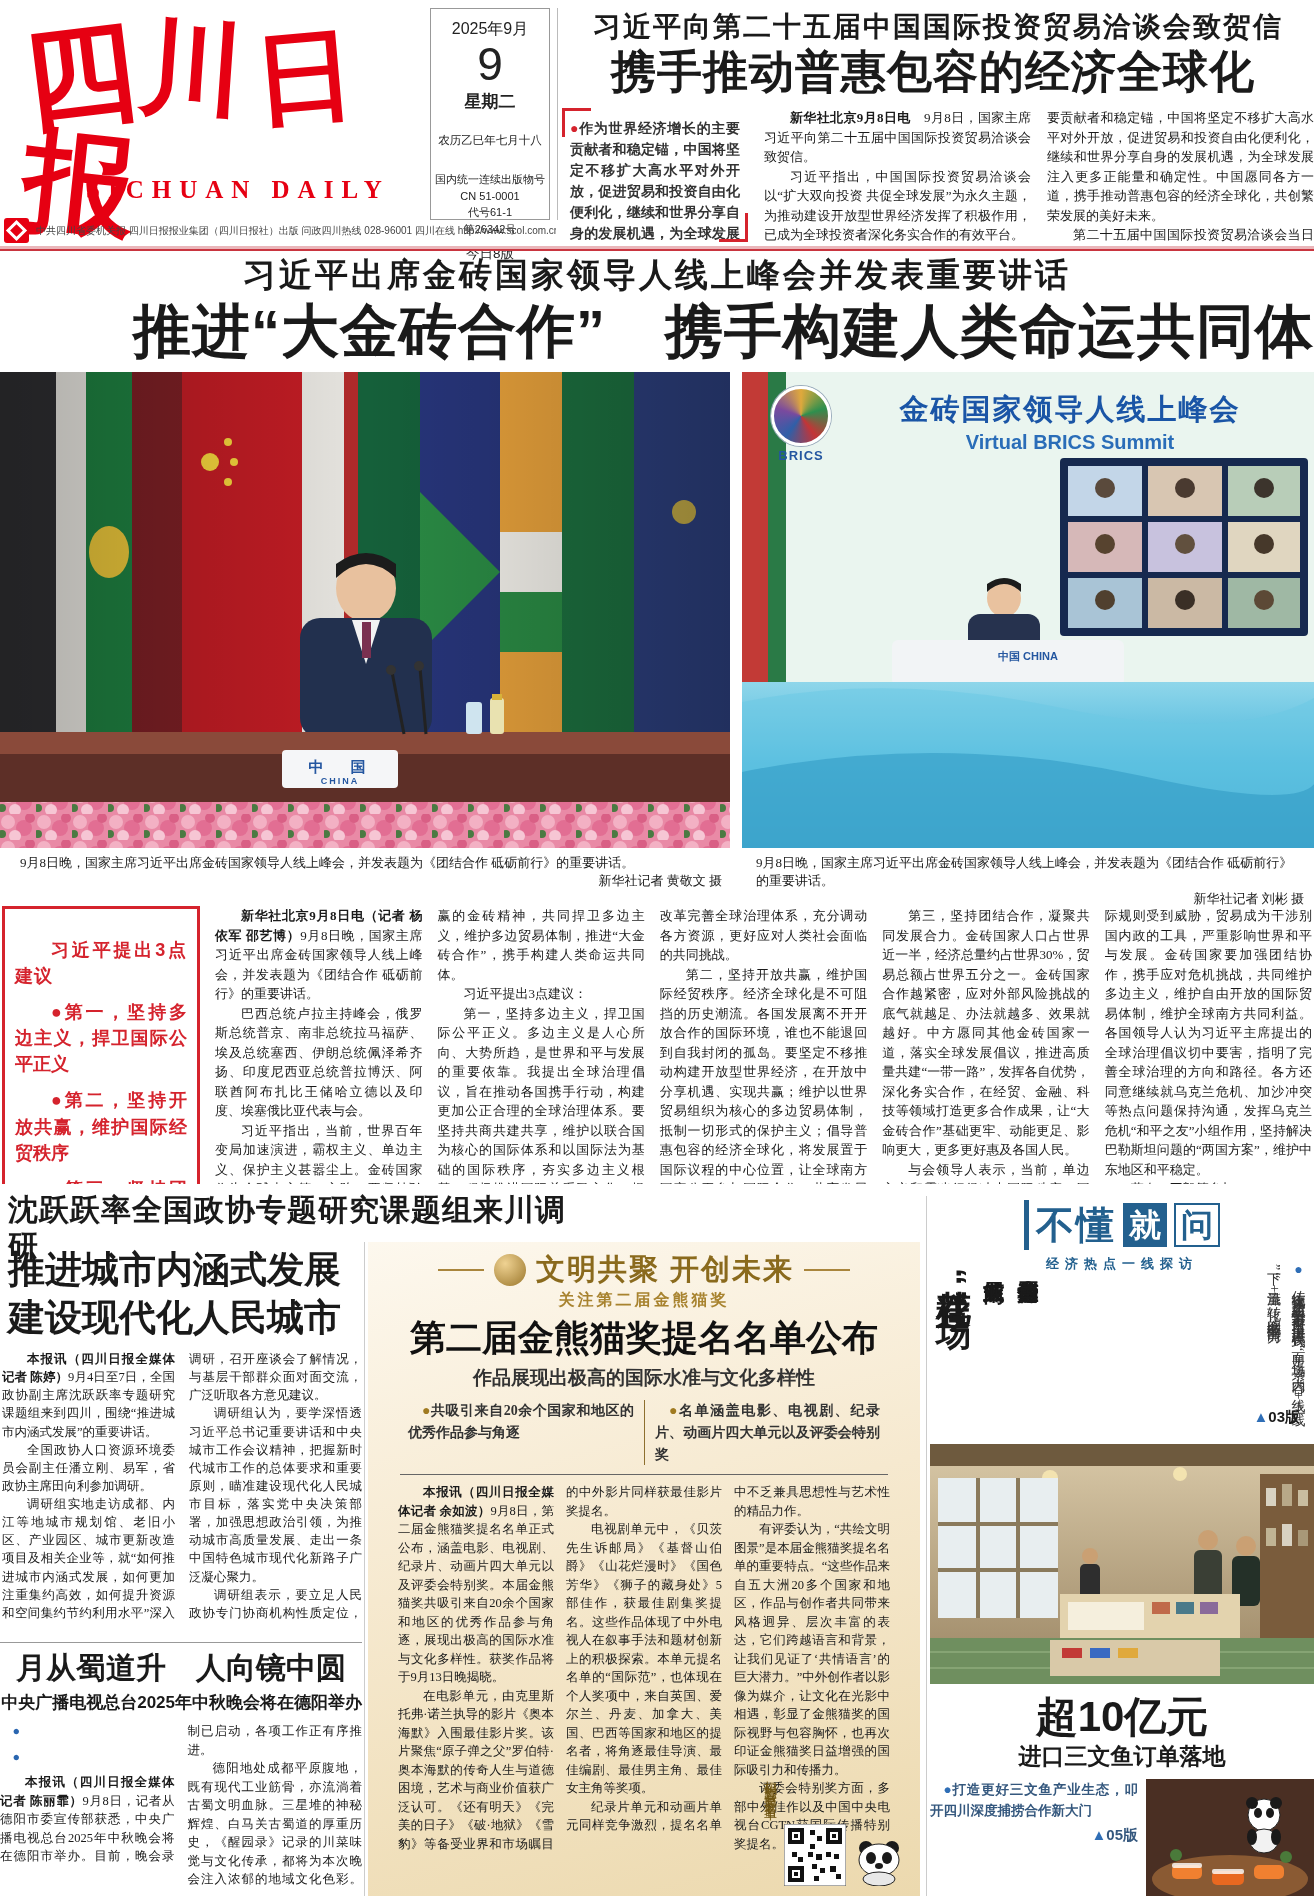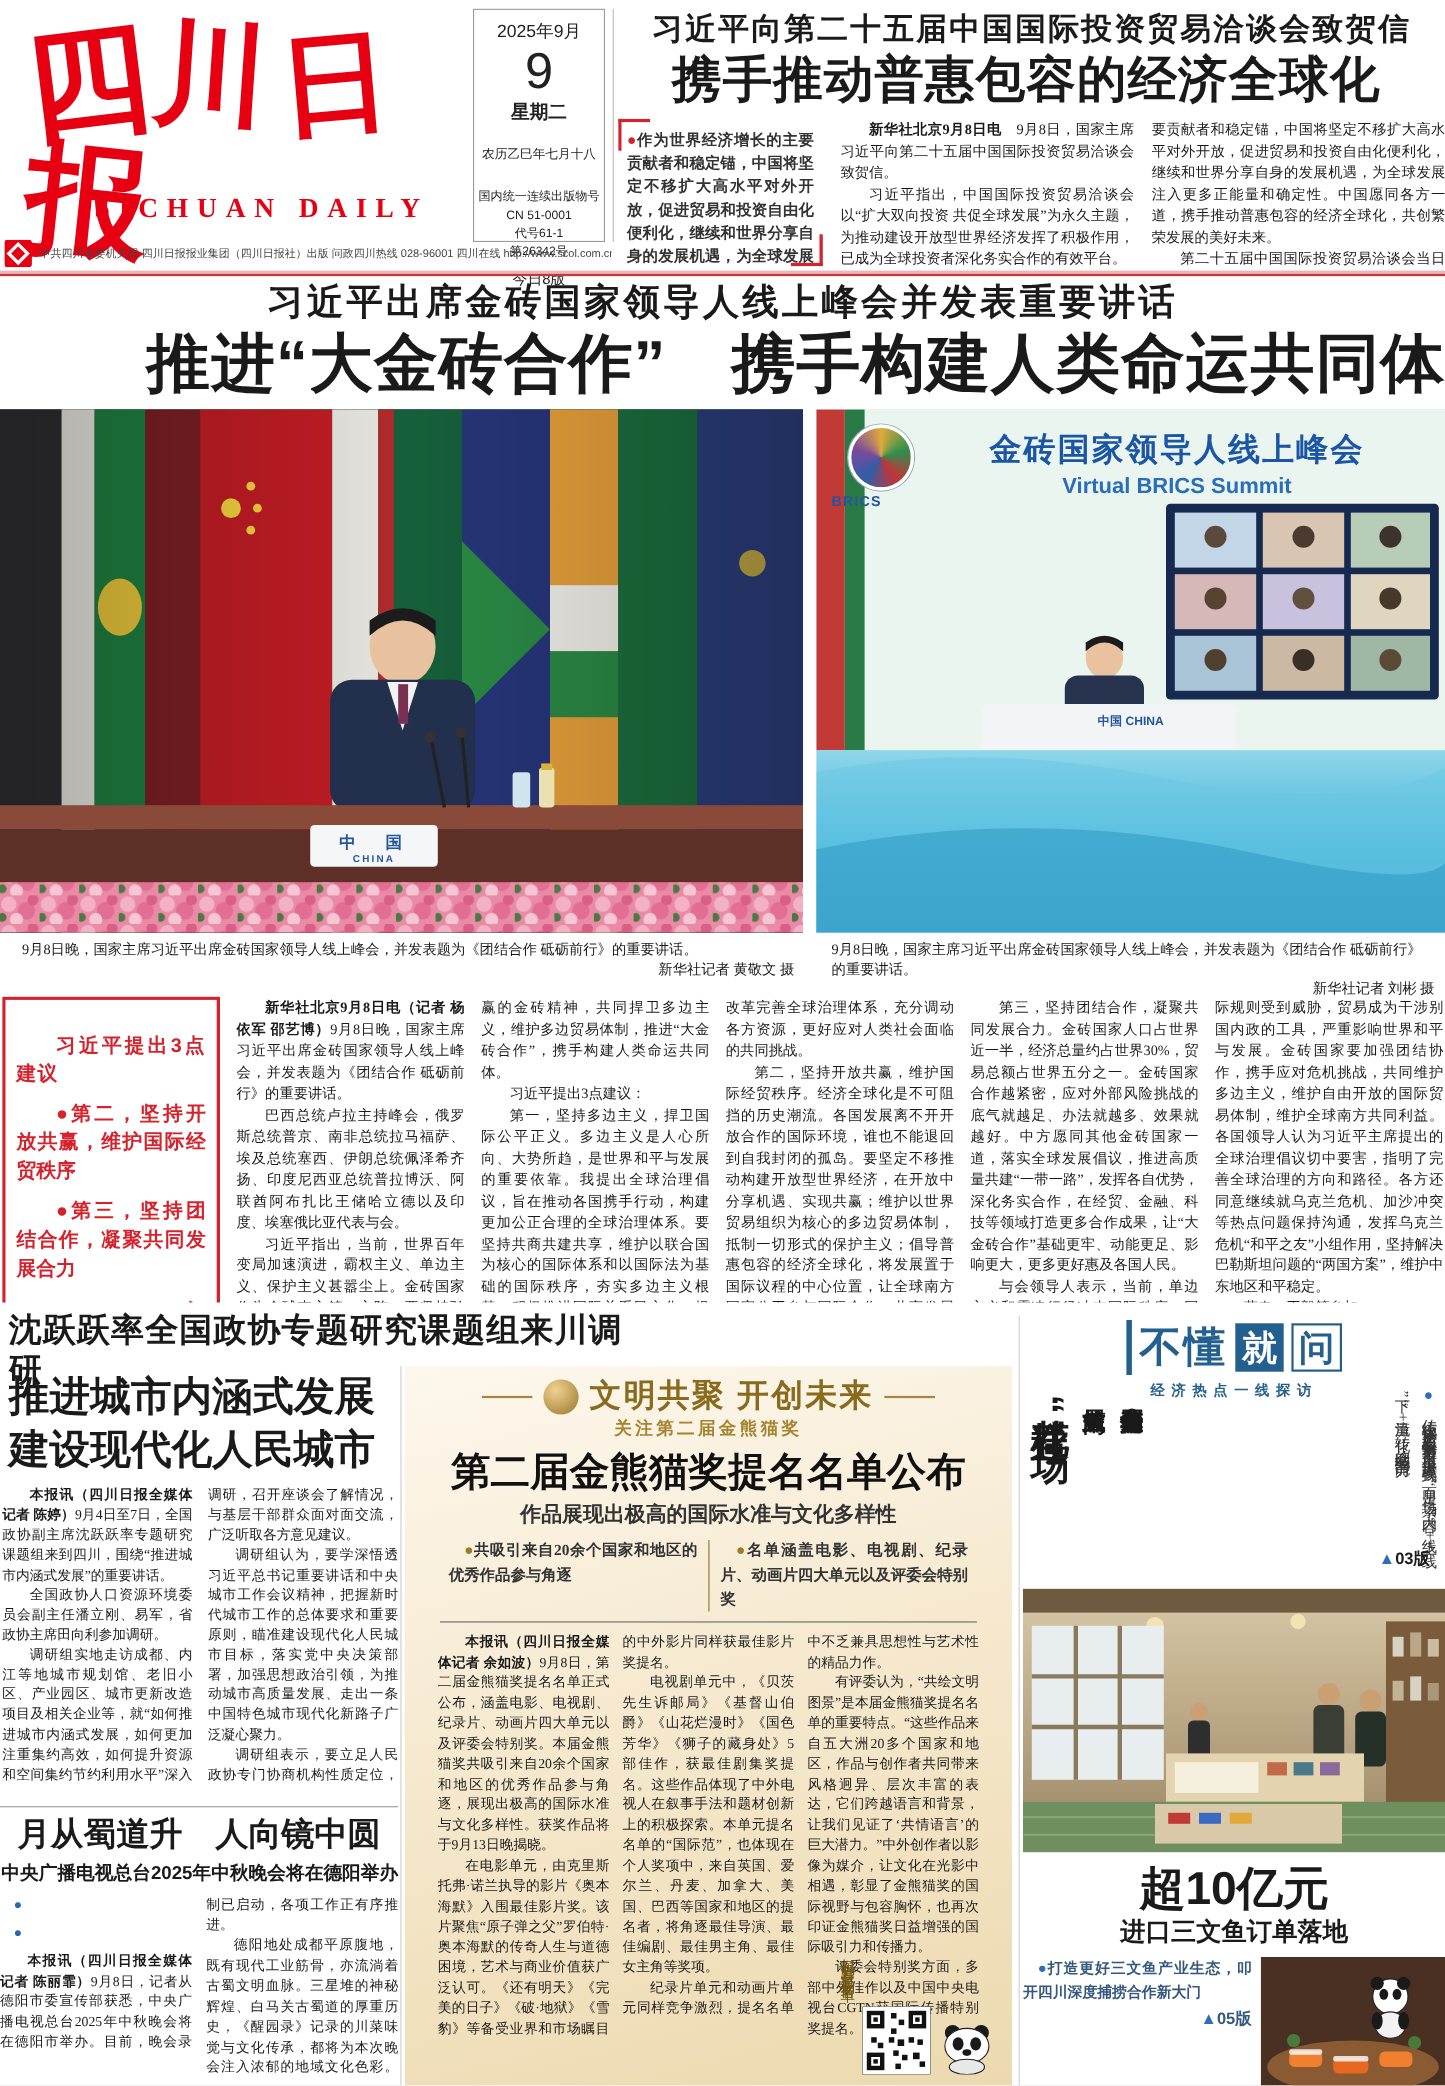--- a/index.html
+++ b/index.html
@@ -42,21 +42,21 @@
   
   .ms-kicker{left:0;top:256px;width:1314px;text-align:center;font:bold 33px/1.2 "Liberation Serif",serif;letter-spacing:3px}
   .ms-head{left:0;top:296px;width:1314px;text-align:right;font:900 58px/1.2 "Liberation Sans",sans-serif;letter-spacing:1px}
   .ph-l{left:0;top:372px;width:730px;height:476px;overflow:hidden;background:#3a4a3c}
   .ph-r{left:742px;top:372px;width:572px;height:476px;overflow:hidden;background:#dfeef2}
   .plq{left:287px;top:386px;width:106px;text-align:center;color:#2456a0}
   .plq .cn{font:bold 15px/1.2 "Liberation Sans",sans-serif;letter-spacing:6px}
   .plq .en{font:bold 9px/1.2 "Liberation Sans",sans-serif;letter-spacing:2px}
   .title1{left:100px;top:20px;width:456px;text-align:center;font:800 29px/1.2 "Liberation Sans",sans-serif;color:#1a55a6;letter-spacing:2px}
   .title2{left:100px;top:58px;width:456px;text-align:center;font:bold 20px/1.2 "Liberation Sans",sans-serif;color:#2a6db8}
-  .brics-box{left:14px;top:14px;width:90px;}
+  .brics-box{left:14px;top:14px;width:90px;text-align:center}
   .brics-ring{width:54px;height:54px;border-radius:50%;margin:0 auto;
       background:conic-gradient(#e0a93c,#2e8f4e,#c43436,#2f5fa8,#7a4a9e,#e0a93c);
       border:3px solid #fff;box-shadow:0 0 0 1px #9ab}
   .brics-name{font:800 13px "Liberation Sans",sans-serif;color:#2456a0;margin-top:2px;letter-spacing:1px}
   .plq-r{left:236px;top:278px;width:100px;text-align:center;color:#2456a0;font:bold 11px/1.2 "Liberation Sans",sans-serif}
   .cap-l{left:20px;top:854px;width:702px}
   .cap-r{left:756px;top:854px;width:548px}
   .cap p{margin:0;font:13px/1.4 "Liberation Serif",serif}
   .credit{text-align:right;margin-top:2px;font-weight:bold}
   
@@ -298,20 +298,21 @@
   </div>
   <div class="abs cap cap-r">
     <p>9月8日晚，国家主席习近平出席金砖国家领导人线上峰会，并发表题为《团结合作 砥砺前行》的重要讲话。</p>
     <p class="credit">新华社记者 刘彬 摄</p>
   </div>
 
   <div class="abs body-row">
     <div class="sugg-col">
       <div class="sugg">
         <p class="sugg-title">习近平提出3点建议</p>
+        <p>●第一，坚持多边主义，捍卫国际公平正义</p>
         <p>●第二，坚持开放共赢，维护国际经贸秩序</p>
         <p>●第三，坚持团结合作，凝聚共同发展合力</p>
       </div>
     </div>
     <div class="bcol">
       <p class="news-p"><b>新华社北京9月8日电（记者 杨依军 邵艺博）</b><span>9月8日晚，国家主席习近平出席金砖国家领导人线上峰会，并发表题为《团结合作 砥砺前行》的重要讲话。</span></p>
       <p class="news-p">巴西总统卢拉主持峰会，俄罗斯总统普京、南非总统拉马福萨、埃及总统塞西、伊朗总统佩泽希齐扬、印度尼西亚总统普拉博沃、阿联酋阿布扎比王储哈立德以及印度、埃塞俄比亚代表与会。</p>
       <p class="news-p">习近平指出，当前，世界百年变局加速演进，霸权主义、单边主义、保护主义甚嚣尘上。金砖国家作为全球南方第一方阵，要坚持弘扬开放包容、合作共</p>
     </div>
     <div class="bcol">

